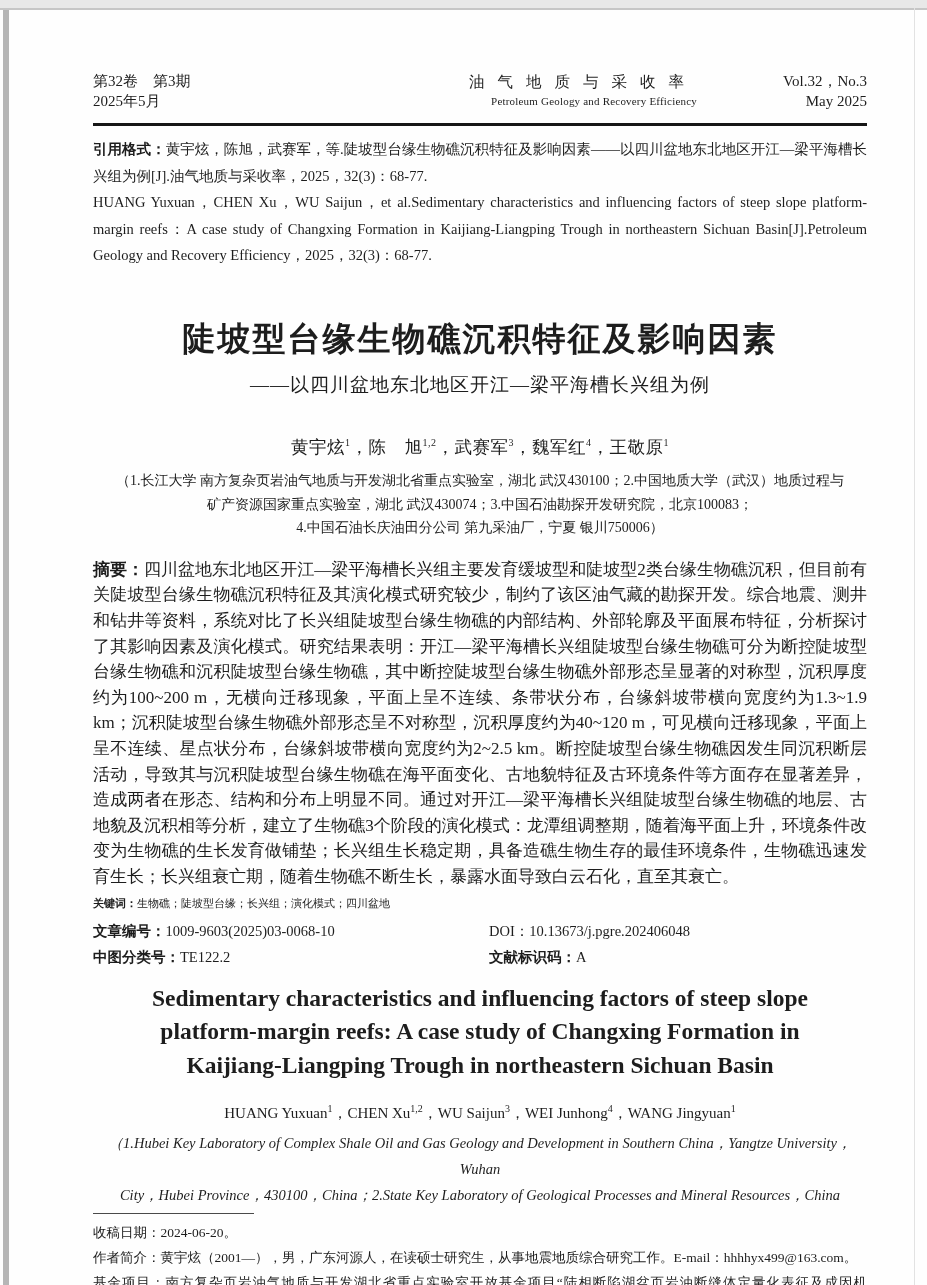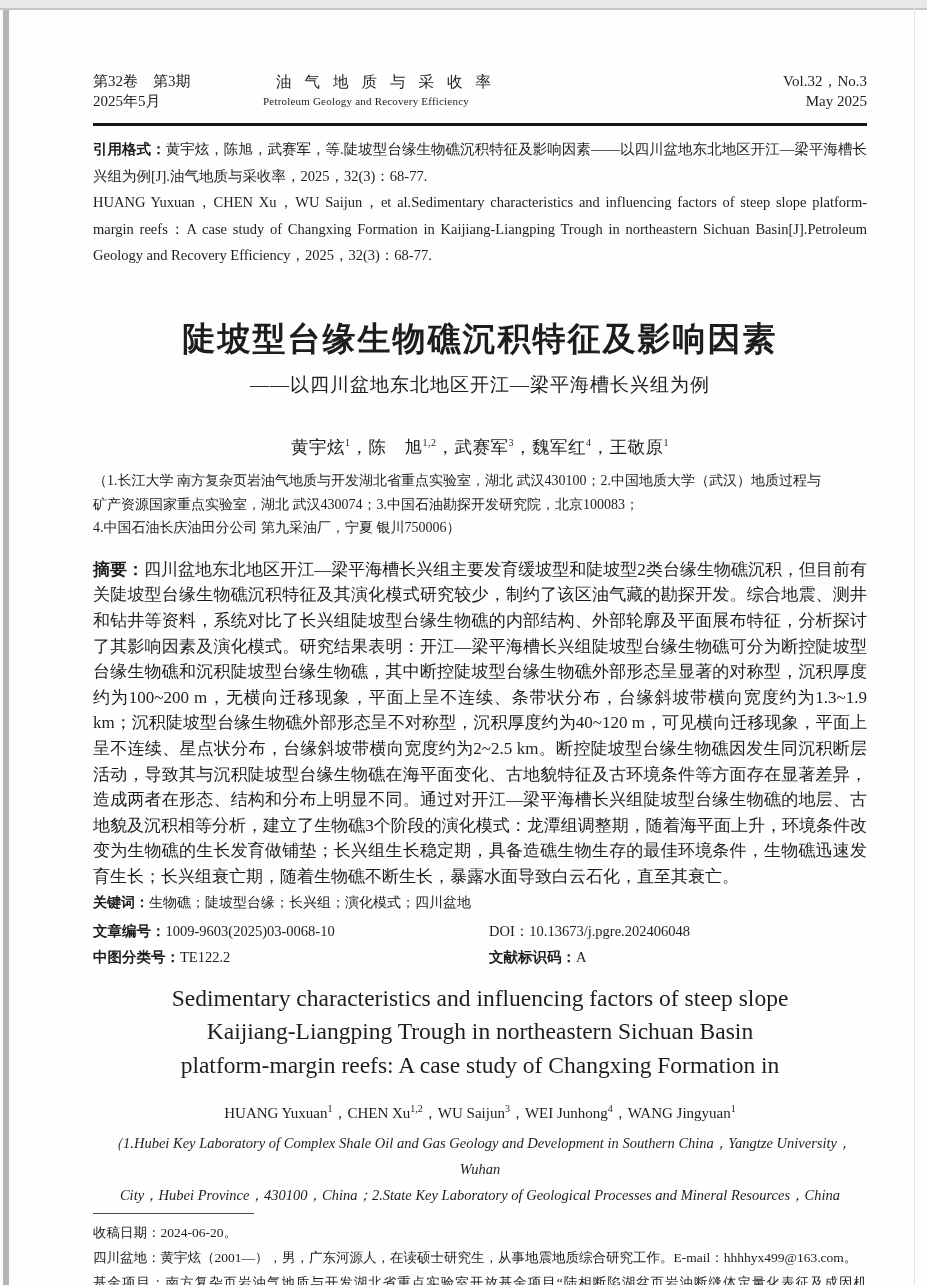--- a/index.html
+++ b/index.html
@@ -12,48 +12,48 @@
   .scan-edge-left { position:absolute; left:3px; top:0; width:6px; height:100%; background:#b6b6b6; }
   .scan-edge-top { position:absolute; left:0; top:0; width:100%; height:2px; background:#c6c6c6; }
   .scan-edge-right { position:absolute; right:12px; top:0; width:1px; height:100%; background:#e2e2e2; }
   .content { position:absolute; left:93px; top:0; width:774px; }
 
   
   .journal-header { display:flex; justify-content:space-between; padding-top:64px; }
   .jh-col { font-size:15px; line-height:19.5px; }
   .jh-left, .jh-right { width:170px; }
   .jh-right { text-align:right; }
-  .jh-center { text-align:left; flex:1;font-family:Liberation Serif, serif; }
+  .jh-center { text-align:right; flex:1;font-family:Liberation Serif, serif; }
   .jh-cn { letter-spacing:13px; text-indent:13px; font-size:15.5px; }
   .jh-en { font-size:11px; letter-spacing:.2px; }
   .header-rule { height:3px; background:#161616; margin-top:12px; }
 
   
   .citation { margin-top:10px; font-size:14.5px; line-height:26.5px; text-align:justify;font-family:Liberation Serif, serif; }
   .bold-label { font-weight:bold; }
 
   
   .title-cn { margin-top:48px; text-align:center; font-size:33px; font-weight:bold; letter-spacing:2px; line-height:45px; }
   .subtitle-cn { margin-top:9px; text-align:center; font-size:19px; letter-spacing:1px; line-height:28px; }
 
   
   .authors-cn { margin-top:28px; text-align:center; font-size:17.5px; line-height:32px; letter-spacing:.5px; }
   .authors-cn sup, .authors-en sup { font-size:10px; }
-  .affil-cn { margin-top:7px; font-size:14px; line-height:23.5px; }
+  .affil-cn { margin-top:7px; text-align:center; font-size:14px; line-height:23.5px; }
 
   
   .abstract { margin-top:17px; font-size:17px; line-height:25.6px; text-align:justify; }
-  .keywords { font-size:14px; line-height:26px; text-align:justify; }
+  .keywords { font-size:11px; line-height:26px; text-align:justify; }
   .meta-grid { margin-top:2px; }
   .meta-row { display:flex; font-size:14.5px; line-height:26px; }
   .meta-cell-l { width:396px; }
   .meta-cell-r { flex:1; }
 
   
-  .title-en { margin-top:12px; text-align:center; font-size:23.5px; font-weight:normal; line-height:33.5px; }
+  .title-en { margin-top:12px; text-align:center; font-size:23.5px; font-weight:bold; line-height:33.5px; }
   .authors-en { margin-top:14px; text-align:center; font-size:15px; line-height:25px;font-family:Liberation Serif, serif; }
   .affil-en { margin-top:4px; text-align:center; font-style:italic; font-size:14.5px; line-height:26px; }
 
   
   .footnote-rule { margin-top:5px; width:161px; height:1px; background:#4a4a4a; }
   .footnotes { margin-top:6px; font-size:13.5px; line-height:25px; text-align:justify; }
 </style>
 </head>
 <body>
 
@@ -118,37 +118,37 @@
           <span class="bold-label">中图分类号：</span><span>TE122.2</span>
         </div>
         <div class="meta-cell-r">
           <span class="bold-label">文献标识码：</span><span>A</span>
         </div>
       </div>
     </div>
 
     <div class="title-en">
       <div>Sedimentary characteristics and influencing factors of steep slope</div>
+      <div>platform-margin reefs: A case study of Changxing Formation in</div>
       <div>Kaijiang-Liangping Trough in northeastern Sichuan Basin</div>
-      <div>platform-margin reefs: A case study of Changxing Formation in</div>
     </div>
 
     <div class="authors-en">HUANG Yuxuan<sup>1</sup>，CHEN Xu<sup>1,2</sup>，WU Saijun<sup>3</sup>，WEI Junhong<sup>4</sup>，WANG Jingyuan<sup>1</sup></div>
     <div class="affil-en">
       <div>（1.Hubei Key Laboratory of Complex Shale Oil and Gas Geology and Development in Southern China，Yangtze University，Wuhan</div>
       <div>City，Hubei Province，430100，China；2.State Key Laboratory of Geological Processes and Mineral Resources，China</div>
     </div>
 
     <div class="footnote-rule"></div>
     <div class="footnotes">
       <div>
         <span>收稿日期：</span><span>2024-06-20。</span>
       </div>
       <div>
-        <span>四川盆地：</span><span>黄宇炫（2001—），男，广东河源人，在读硕士研究生，从事地震地质综合研究工作。E-mail：hhhhyx499@163.com。</span>
+        <span>作者简介：</span><span>黄宇炫（2001—），男，广东河源人，在读硕士研究生，从事地震地质综合研究工作。E-mail：hhhhyx499@163.com。</span>
       </div>
       <div>
         <span>基金项目：</span><span>南方复杂页岩油气地质与开发湖北省重点实验室开放基金项目“陆相断陷湖盆页岩油断缝体定量化表征及成因机制”（SSOG202401），地质过程与矿产资源国家重点实验室开放基金项目“挤压环境脉冲式构造波动幕及油气差异富集”（GPMR202207），大陆动力学国家重点实验室开放基金项目“挤压坳陷湖盆脉冲式构造波动幕及沉积协同演化”（22LCD20）。</span>
       </div>
     </div>
 
   </div>
 </div>
 
 </body></html>

